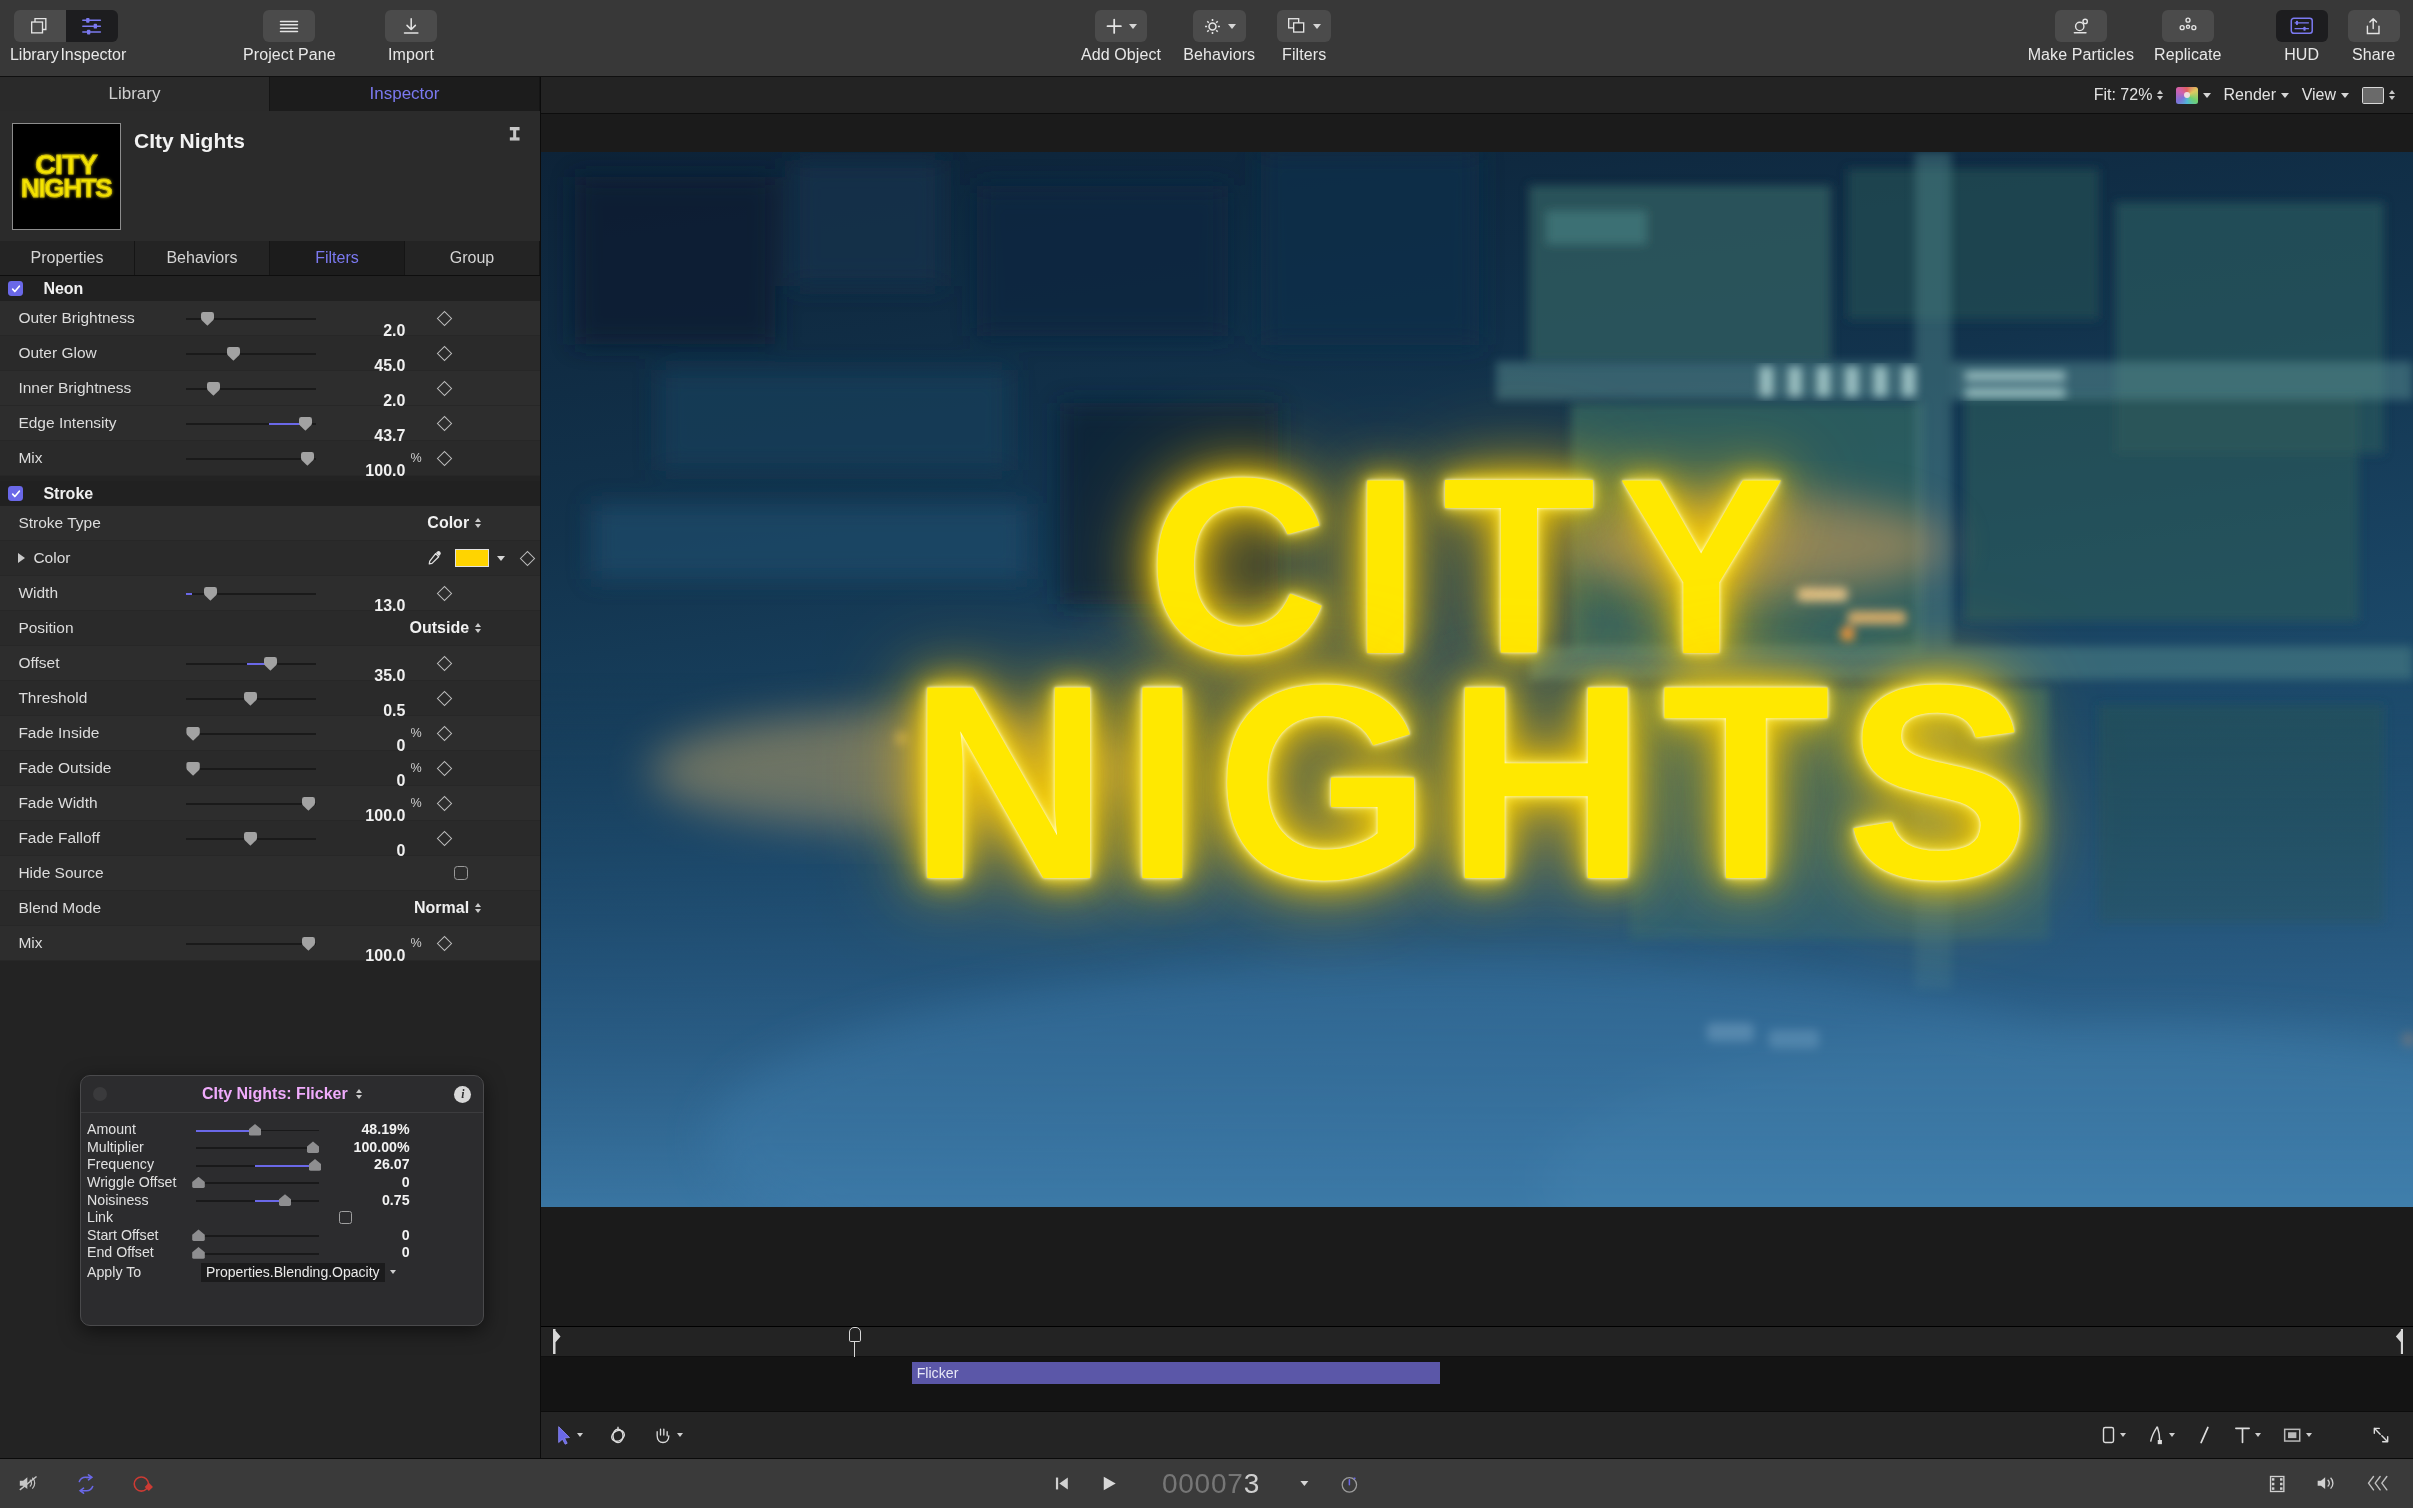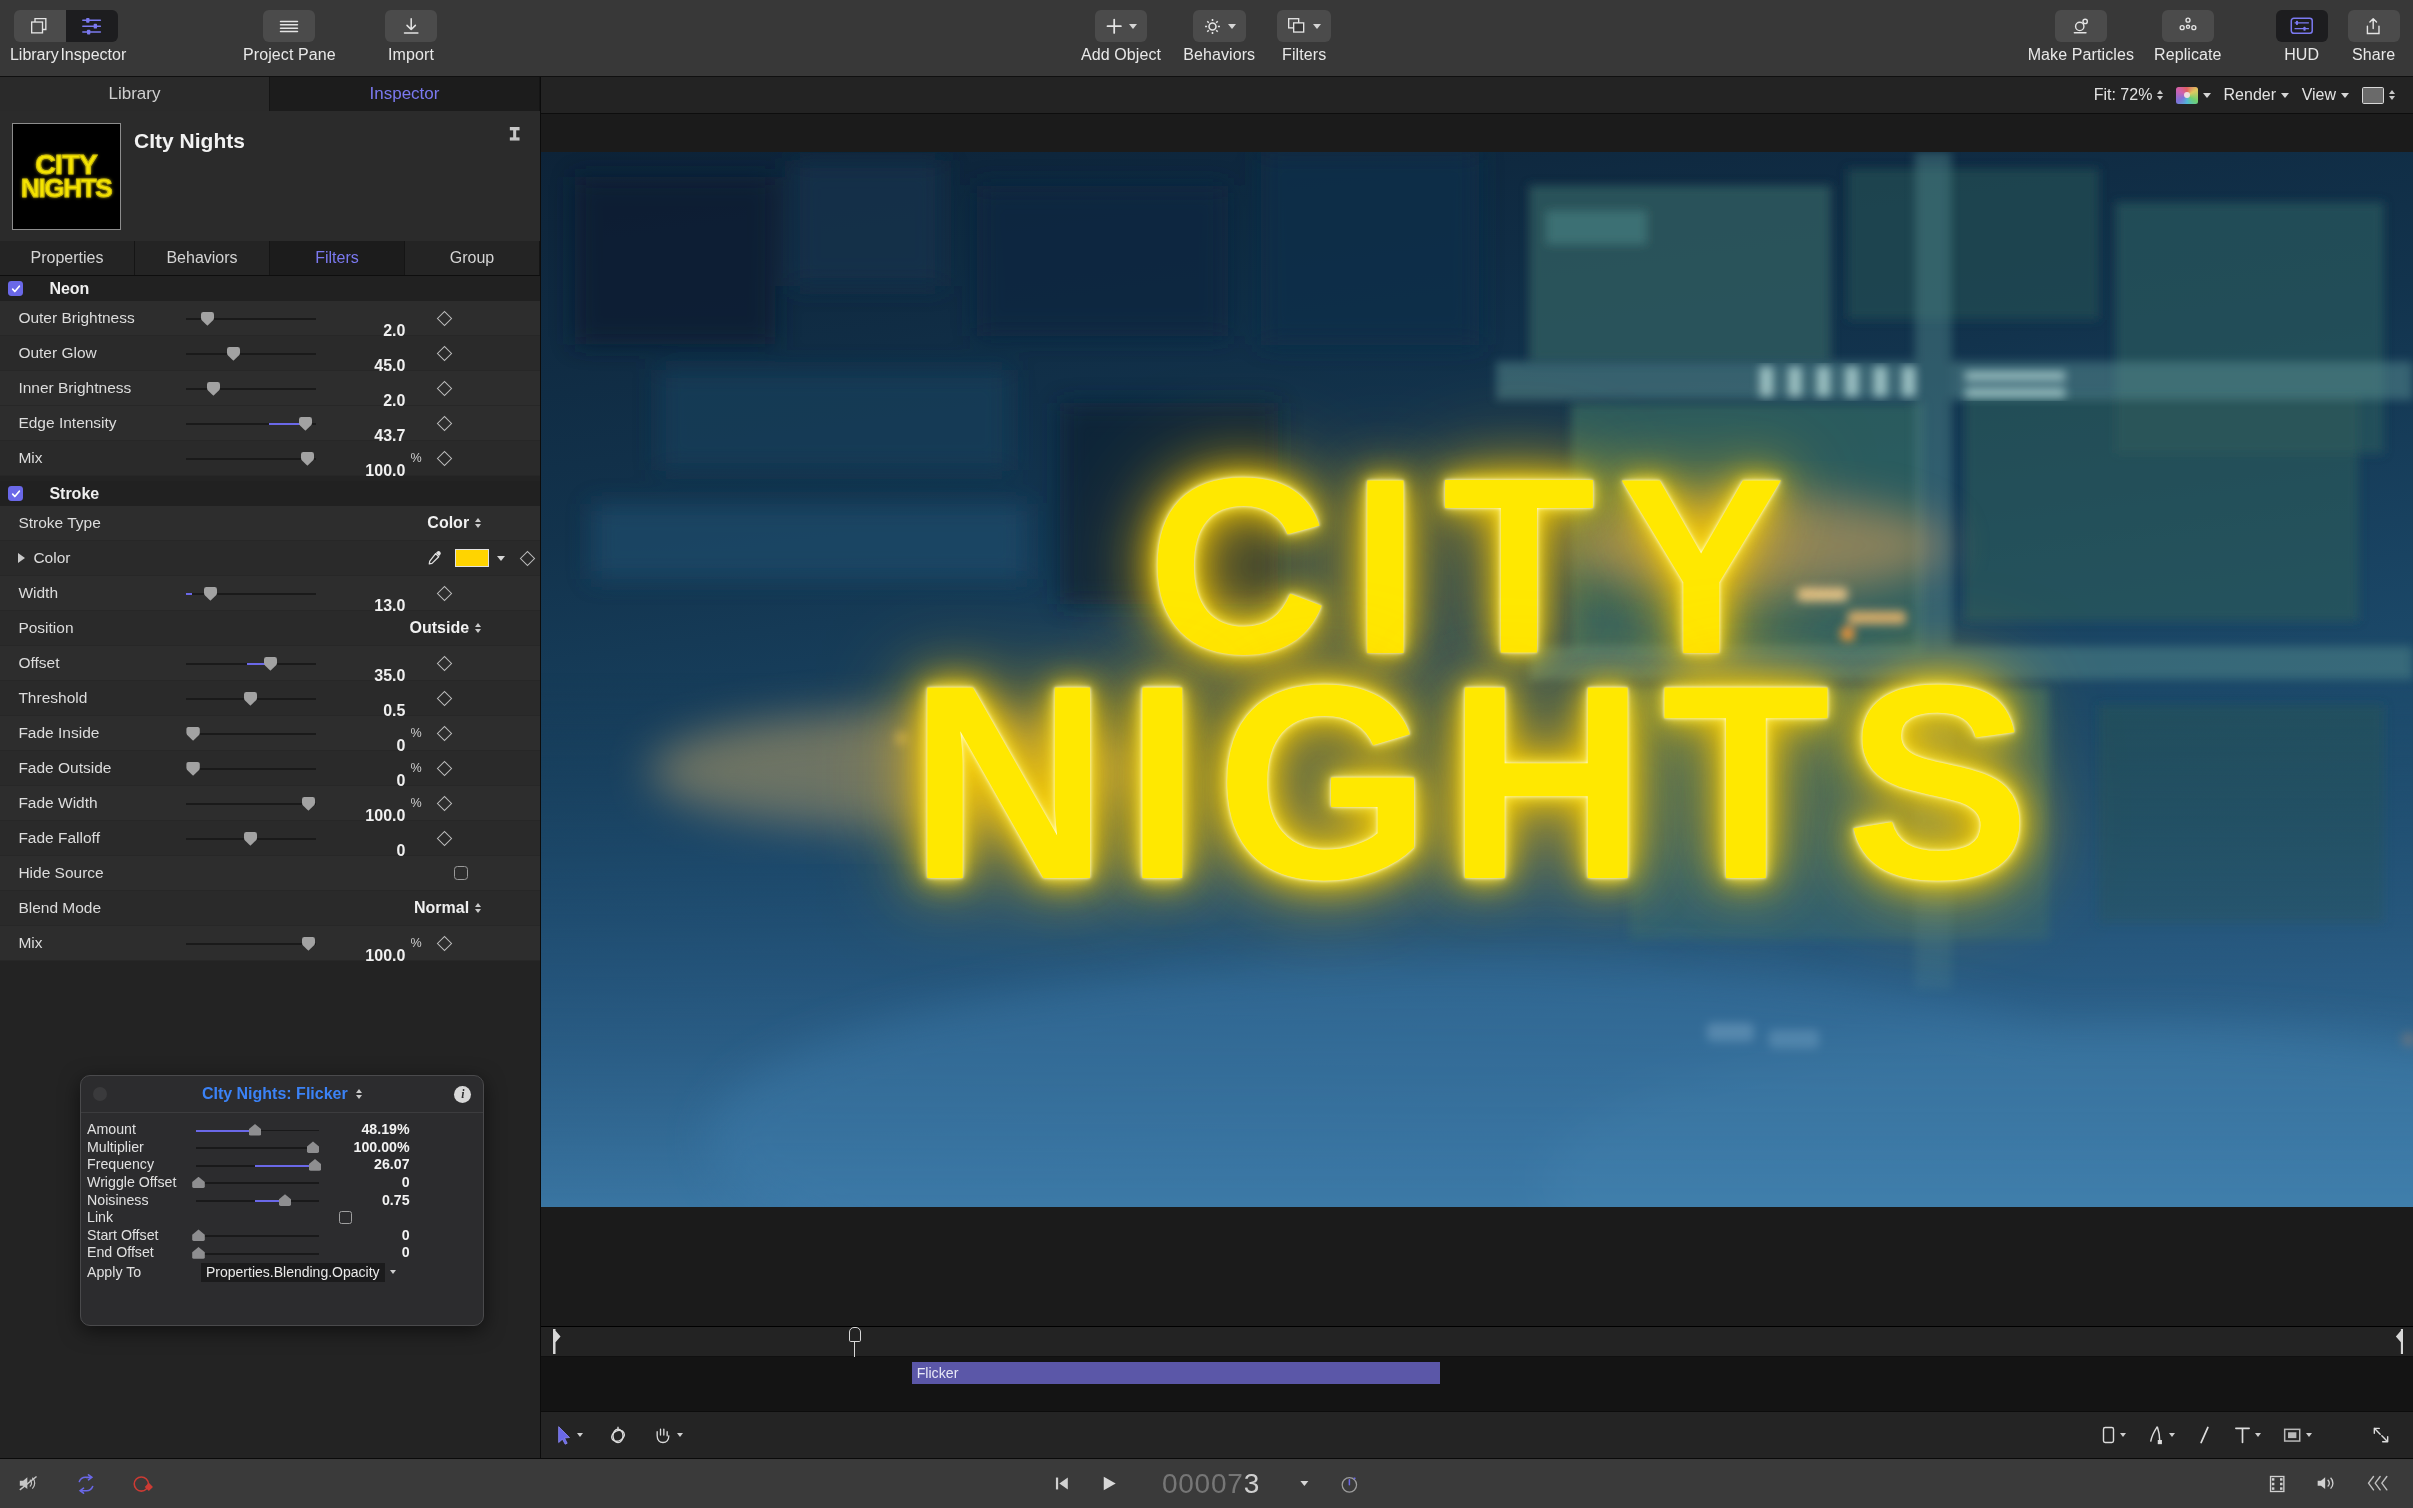--- a/index.html
+++ b/index.html
@@ -71,21 +71,21 @@
   .sub-tabs { display: flex; height: 35px; flex: 0 0 35px; background: #1e1e1e; border-bottom: 0.8px solid #0e0e0e; }
   .sub-tab {
     flex: 1; display: flex; align-items: center; justify-content: center;
     font-size: 16px; color: #d4d4d4; background: #242424; border-right: 0.8px solid #151515; cursor: pointer;
   }
   .sub-tab.active { color: #7b79f0; background: #1c1c1c; }
 
   .insp-body { flex: 1 1 auto; overflow: hidden; position: relative; background: #232323; }
 
   .filt-head {
-    height: 25px; display: flex; align-items: center; gap: 26px;
+    height: 25px; display: flex; align-items: center; gap: 20px;
     padding-left: 8.4px; background: #212121;
   }
   .cbox {
     width: 15px; height: 15px; border-radius: 3.4px; background: #6a68e8;
     display: flex; align-items: center; justify-content: center; cursor: pointer; flex: 0 0 15px;
   }
   .cbox svg { width: 10px; height: 10px; }
   .filt-name { font-size: 16px; color: #efefef; font-weight: 600; }
 
   .prow {
@@ -125,21 +125,21 @@
   
   .hud {
     position: absolute; left: 80px; top: 1075px; width: 404px; height: 251px;
     background: #2c2c2e; border: 0.8px solid #4a4a4c; border-radius: 10px;
     box-shadow: 0 5px 20px rgba(0,0,0,.55); z-index: 40; overflow: hidden;
   }
   .hud-title {
     height: 37px; display: flex; align-items: center; justify-content: center; gap: 8.4px;
     border-bottom: 0.8px solid #3c3c3e; position: relative;
   }
-  .hud-title span { font-size: 16px; color: #3b82f6; font-weight: 600; }
+  .hud-title span { font-size: 16px; color: #f0abfc; font-weight: 600; }
   .hud-dot { position: absolute; left: 11.7px; width: 14.2px; height: 14.2px; border-radius: 50%; background: #3a3a3c; cursor: pointer; }
   .hud-info {
     position: absolute; right: 11.7px; width: 17px; height: 17px; border-radius: 50%; background: #d8d8d8;
     color: #2c2c2e; font-size: 11.7px; font-style: italic; font-weight: 700;
     display: flex; align-items: center; justify-content: center; cursor: pointer;
     font-family: "Liberation Serif", serif;
   }
   .hrow { height: 17.6px; display: flex; align-items: center; padding-left: 6px; }
   .hlabel { font-size: 14.2px; color: #e0e0e0; width: 109px; flex: 0 0 109px; }
   .hslider { position: relative; width: 123px; flex: 0 0 123px; height: 17.6px; cursor: pointer; }

